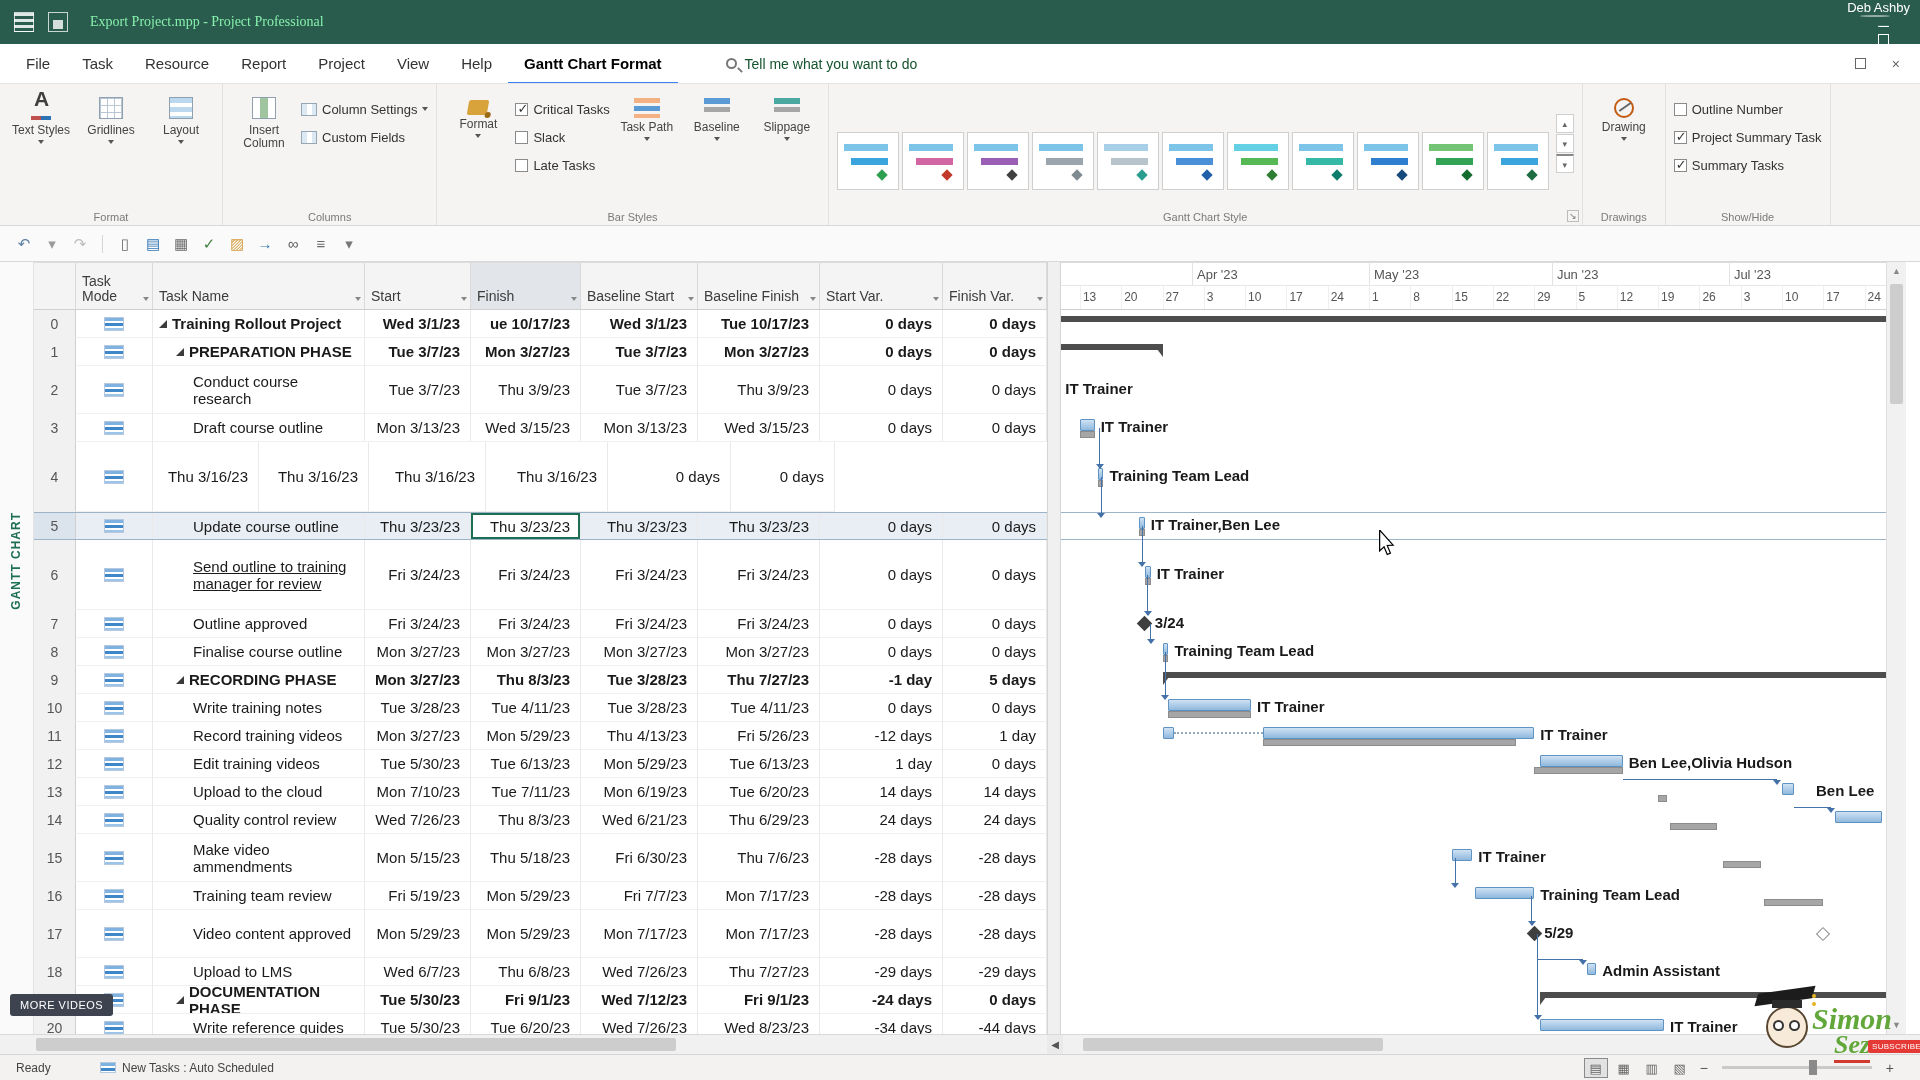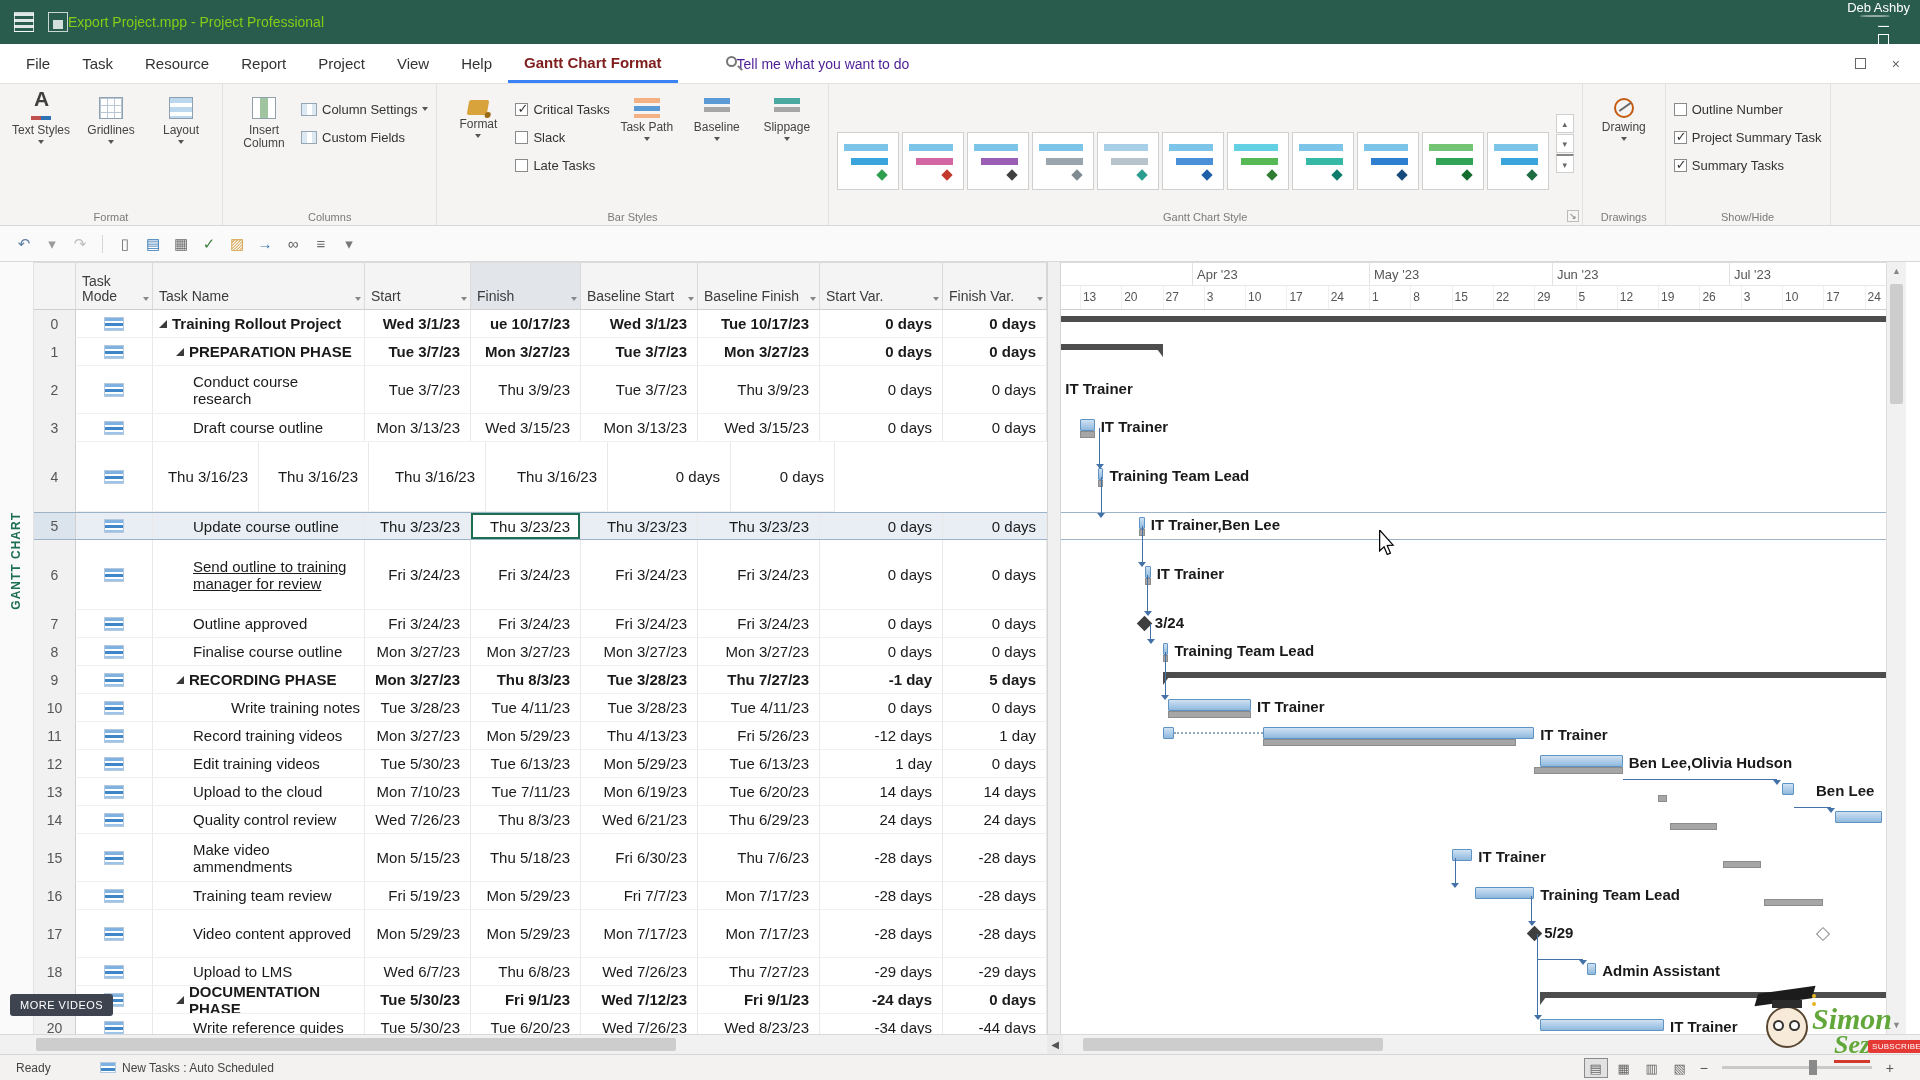--- a/index.html
+++ b/index.html
@@ -6,36 +6,36 @@
   html,body { width:1920px; height:1080px; overflow:hidden; background:#fff;
     font-family:"Liberation Sans", sans-serif; position:relative; }
 
   
   .titlebar { position:absolute; left:0; top:0; width:1920px; height:44px;
     background:#2a5c4e; color:#fff; display:flex; align-items:center; }
   .tb-ic { width:20px; height:20px; margin-left:14px; border:1px solid rgba(255,255,255,.75);
     background:linear-gradient(180deg,rgba(255,255,255,.85) 0 3px,transparent 3px 6px,rgba(255,255,255,.85) 6px 9px,transparent 9px 12px,rgba(255,255,255,.85) 12px 15px,transparent 15px); }
   .tb-ic.save { background:none; position:relative; }
   .tb-ic.save::after { content:""; position:absolute; left:4px; top:7px; width:10px; height:9px; background:rgba(255,255,255,.8); }
-  .tb-title { font-size:14px; color:#84cc16; }
+  .tb-title { margin-left:22px; font-size:14px; color:#86efac;font-family:Liberation Serif, serif; }
   .tb-right { margin-left:auto; display:flex; align-items:center; height:100%;flex-direction:column; }
   .tb-user { font-size:13px; margin-right:10px; }
   .tb-avatar { width:30px; height:30px; border-radius:50%; margin-right:18px;
     background:radial-gradient(circle at 50% 38%, #e8c9a8 0 44%, #7a5c45 45% 100%); border:1px solid rgba(255,255,255,.5); }
   .tb-btn { width:46px; height:44px; display:flex; align-items:center; justify-content:center;
     font-size:15px; color:#fff; }
   .tb-restore-box { width:11px; height:11px; border:1px solid #fff; }
 
   
   .tabs-row { position:absolute; left:0; top:44px; width:1920px; height:40px; background:#fff;
     border-bottom:1px solid #e3e3e3; display:flex; align-items:center; }
   #tabs-items { display:flex; height:100%; align-items:stretch; margin-left:10px; }
   .tab { padding:0 16px; font-size:15px; color:#333; display:flex; align-items:center; }
-  .tab.active { color:#7f1d1d; font-weight:bold; border-bottom:3px solid #3b82f6; }
-  .tellme { display:flex; margin-left:48px; color:#4c1d95; font-size:14px; }
+  .tab.active { color:#000000; font-weight:bold; border-bottom:1px solid #3b82f6; }
+  .tellme { display:flex; align-items:center; gap:8px; margin-left:48px; color:#14532d; font-size:14px; }
   .lens { width:11px; height:11px; border:2px solid #777; border-radius:50%; position:relative; }
   .lens::after { content:""; position:absolute; left:9px; top:9px; width:6px; height:2px; background:#777; transform:rotate(45deg); }
   .tabs-winicons { margin-left:auto; display:flex; gap:26px; margin-right:20px; color:#666; font-size:14px; align-items:center; }
   .winbox { width:11px; height:11px; border:1px solid #666; }
 
   
   .ribbon { position:absolute; left:0; top:84px; width:1920px; height:142px; background:#f5f4f2;
     border-bottom:1px solid #d8d8d8; display:flex; }
   .rgroup { position:relative; border-right:1px solid #e2e1df; padding:8px 8px 18px; display:flex; gap:4px; }
   .rgroup-label { position:absolute; bottom:2px; left:0; right:0; text-align:center; font-size:11px; color:#7a7a7a; }
@@ -614,21 +614,21 @@
       <div class="td right w-bstart b">Tue 3/28/23</div>
       <div class="td right w-bfinish b">Thu 7/27/23</div>
       <div class="td right w-svar b">-1 day</div>
       <div class="td right w-fvar b">5 days</div>
     </div>
     <div class="t-row" style="height: 28px;">
       <div class="td num w-num">10</div>
       <div class="td mode w-mode">
         <div class="mode-ic"></div>
       </div>
-      <div class="td name w-name" style="padding-left: 40px; justify-content: flex-end;">
+      <div class="td name w-name" style="padding-left: 40px;">
         <span>Write training notes</span>
       </div>
       <div class="td right w-start">Tue 3/28/23</div>
       <div class="td right w-finish">Tue 4/11/23</div>
       <div class="td right w-bstart">Tue 3/28/23</div>
       <div class="td right w-bfinish">Tue 4/11/23</div>
       <div class="td right w-svar">0 days</div>
       <div class="td right w-fvar">0 days</div>
     </div>
     <div class="t-row" style="height: 28px;">

